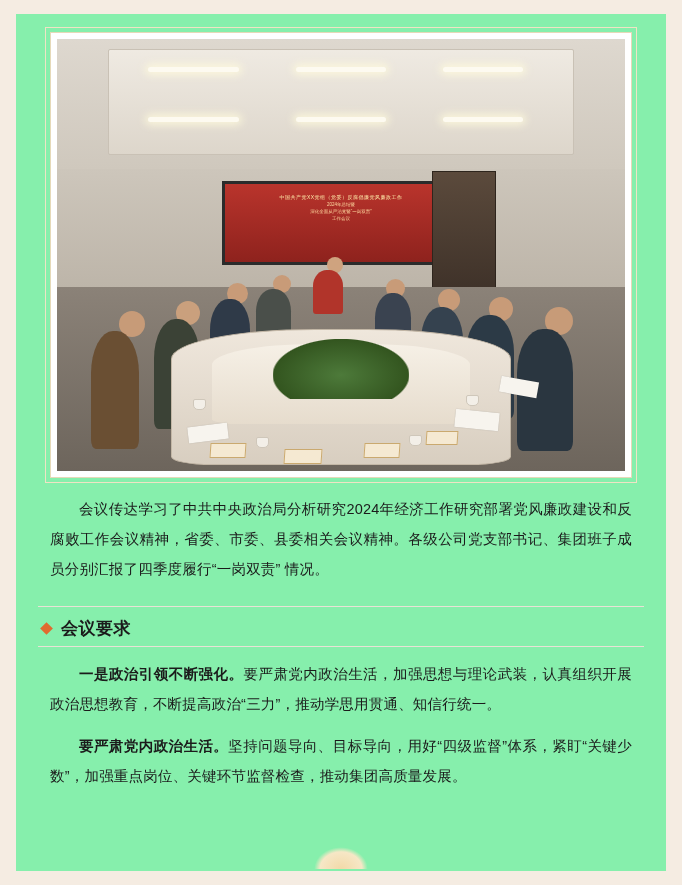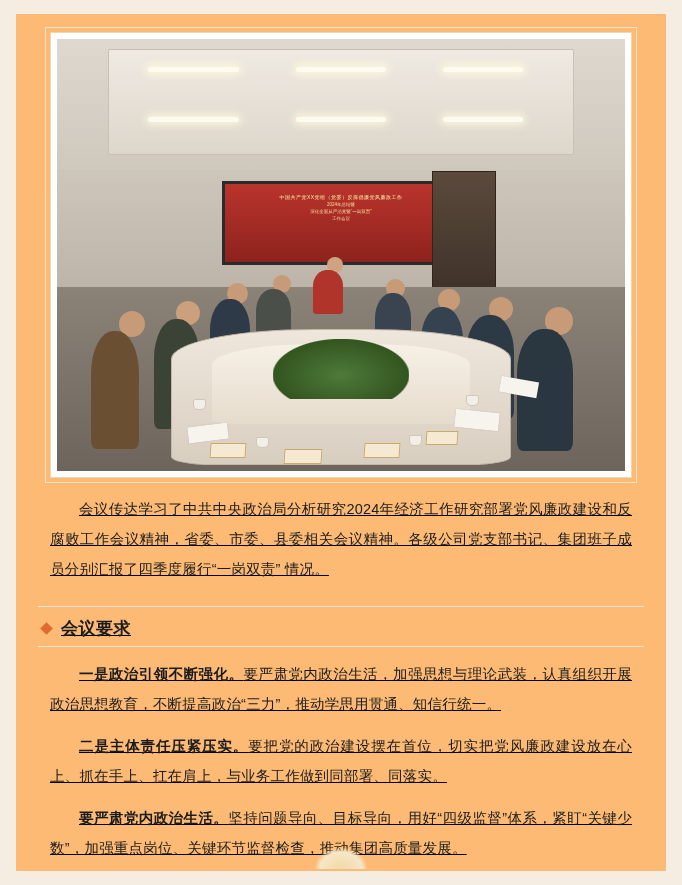--- a/index.html
+++ b/index.html
@@ -39,22 +39,21 @@
   }
   .edge-top { top: 0; }
   .edge-bottom { bottom: 0; }
 
   .content {
     position: absolute;
     left: 16px;
     right: 16px;
     top: 14px;
     bottom: 14px;
-    background: #fdba74;
-    text-decoration: underline;
+    background: #86efac;
   }
 
   
   .photo-wrap {
     position: relative;
     margin: 18px 34px 0 34px;
     padding: 6px;
     border: 1px solid #e6d9b8;
     background: #ffffff;
     box-sizing: border-box;
@@ -331,21 +330,18 @@
     <div class="section-head">
       <span class="diamond"></span>
       <span class="section-title">会议要求</span>
     </div>
     <div class="section-underline"></div>
 
     <p class="body-p">
       <b>一是政治引领不断强化。</b><span>要严肃党内政治生活，加强思想与理论武装，认真组织开展政治思想教育，不断提高政治“三力”，推动学思用贯通、知信行统一。</span>
     </p>
     <p class="body-p">
-      <b>二是主体责任压紧压实。</b><span>要把党的政治建设摆在首位，切实把党风廉政建设放在心上、抓在手上、扛在肩上，与业务工作做到同部署、同落实。</span>
-    </p>
-    <p class="body-p">
       <b>要严肃党内政治生活。</b><span>坚持问题导向、目标导向，用好“四级监督”体系，紧盯“关键少数”，加强重点岗位、关键环节监督检查，推动集团高质量发展。</span>
     </p>
 
     <div class="footer-ornament"></div>
   </div>
 </div>
 
 </body></html>

